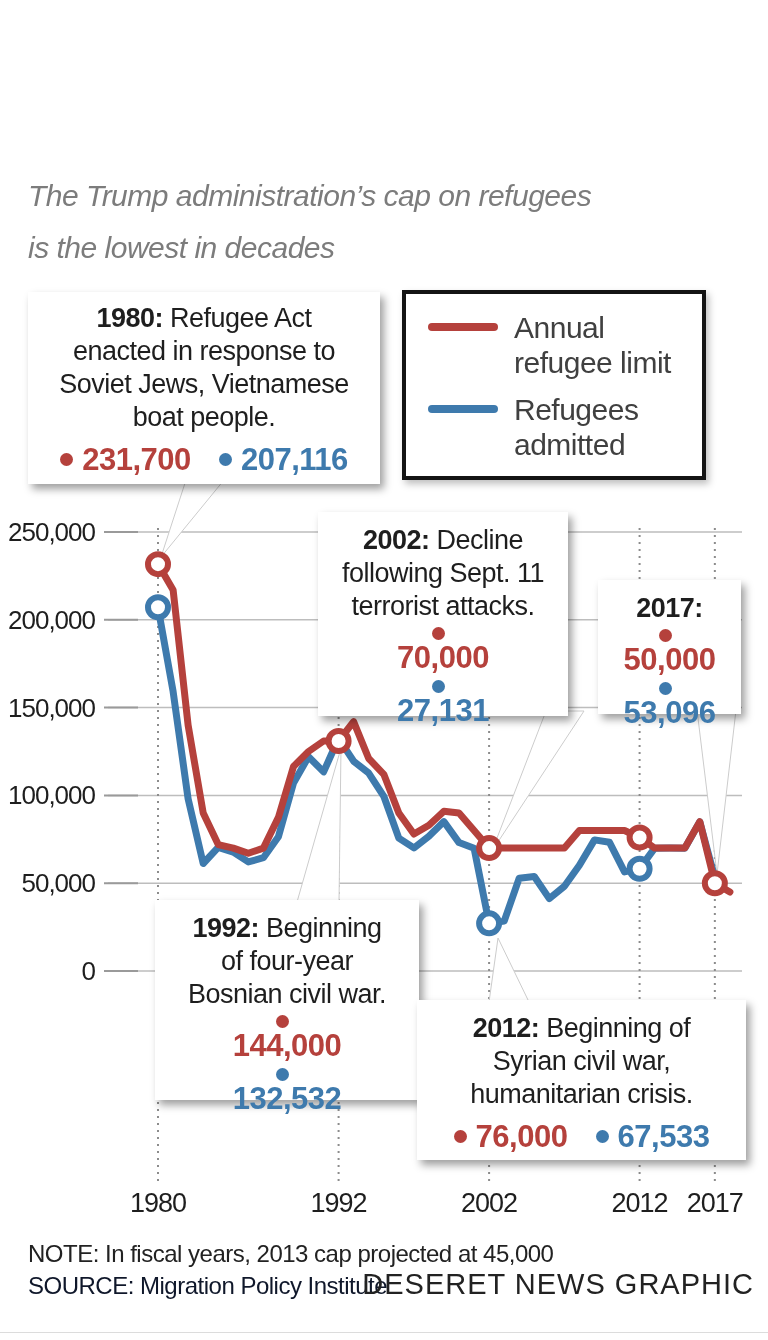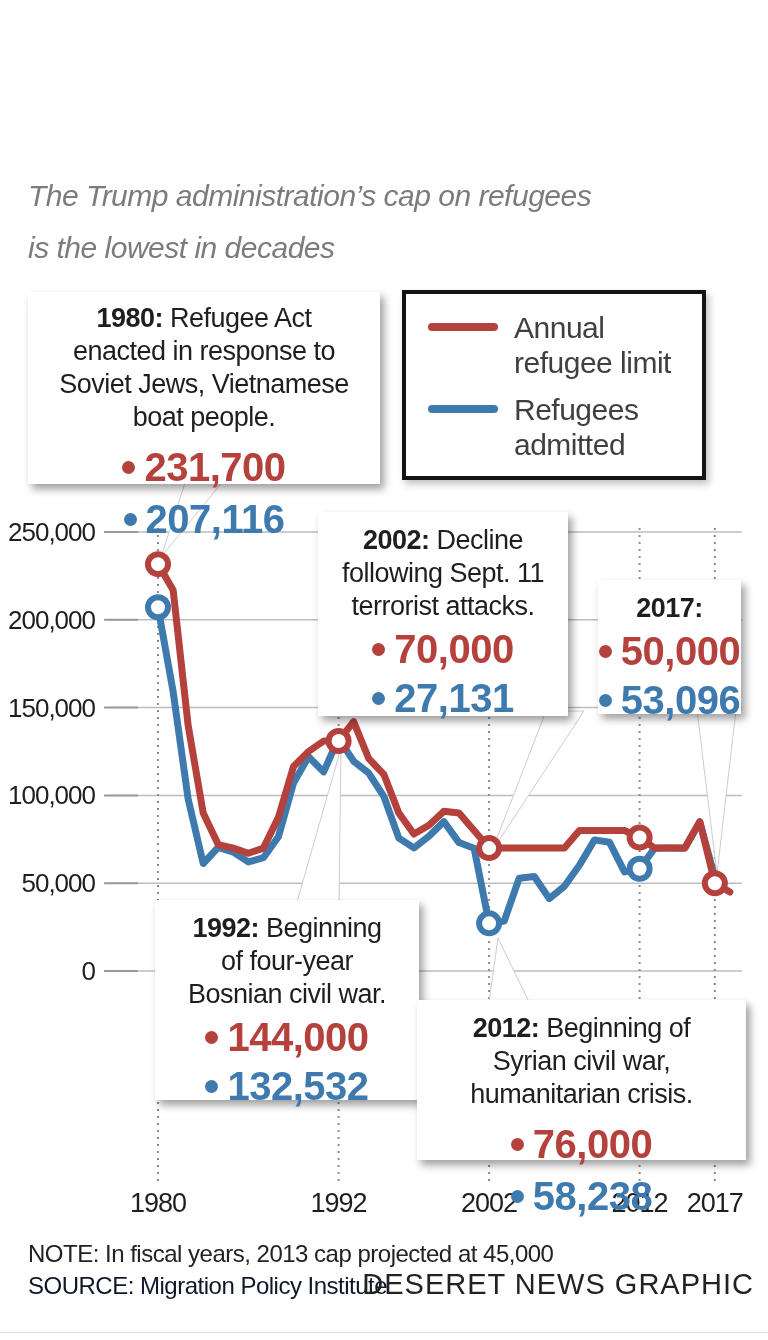--- a/index.html
+++ b/index.html
@@ -10,23 +10,23 @@
          font-weight:bold;font-size:58px;line-height:64px;letter-spacing:-2px;}
   .subtitle{position:absolute;left:28px;top:170px;width:720px;color:#7c7c7c;
             font-style:italic;font-size:30px;line-height:52px;letter-spacing:-0.5px;}
 
   .chart-svg{position:absolute;left:0;top:0;width:768px;height:1340px;}
 
   .callout{position:absolute;background:#fff;box-shadow:4px 5px 8px rgba(0,0,0,0.38);
            text-align:center;color:#1e1e1e;}
   .co-text{font-size:27px;line-height:33px;white-space:pre-line;letter-spacing:-0.5px;}
   .co-bold{font-weight:bold;}
-  .co-values{margin-top:4px;font-weight:bold;font-size:40px;letter-spacing:-0.5px;}
+  .co-values{margin-top:4px;font-weight:bold;font-size:31px;letter-spacing:-0.5px;}
   .co-values .val{display:inline-flex;align-items:center;margin:0 10px;}
-  .co-values.stacked .val{display:flex;justify-content:center;margin:4px 0 0 0;}
+  .co-values.stacked .val{display:flex;justify-content:center;margin:4px 0 0 0;flex-direction:column;}
   .dot{display:inline-block;width:13px;height:13px;border-radius:50%;margin-right:9px;flex:0 0 auto;}
   .val.red{color:#b5413c;}
   .val.blue{color:#3e7aad;}
   .dot.red-dot{background:#b5413c;}
   .dot.blue-dot{background:#3e7aad;}
 
   .c1980{left:28px;top:292px;width:352px;height:182px;padding-top:10px;}
   .c2002{left:318px;top:512px;width:250px;height:192px;padding-top:12px;}
   .c2017{left:598px;top:580px;width:143px;height:122px;padding-top:12px;}
   .c1992{left:155px;top:900px;width:264px;height:188px;padding-top:12px;}
@@ -180,21 +180,21 @@
     <div class="co-text"><span class="co-bold">2012:</span> <span>Beginning of
 Syrian civil war,
 humanitarian crisis.</span></div>
     <div class="co-values">
       <span class="val red">
           <span class="dot red-dot"></span>
           <span>76,000</span>
         </span>
       <span class="val blue">
           <span class="dot blue-dot"></span>
-          <span>58,238</span>
+          <span>67,533</span>
         </span>
     </div>
   </div>
 
   <div class="note">NOTE: In fiscal years, 2013 cap projected at 45,000</div>
   <div class="source">SOURCE: Migration Policy Institute</div>
   <div class="credit">DESERET NEWS GRAPHIC</div>
   <div class="bottom-rule"></div>
 
 </div>

